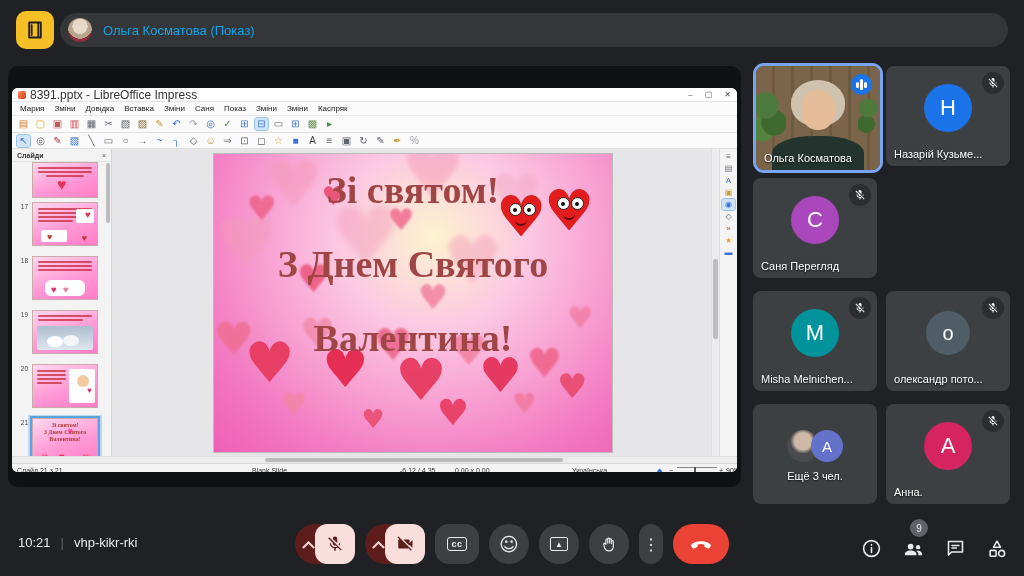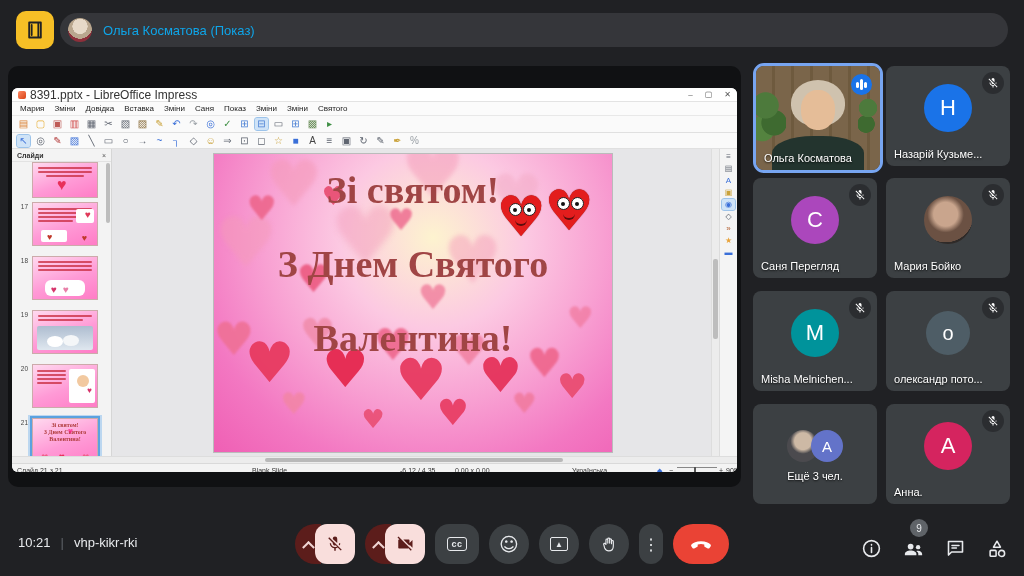--- a/index.html
+++ b/index.html
@@ -138,21 +138,21 @@
       <div class="lo-menubar">
           <span class="menu-item">Мария</span>
           <span class="menu-item">Зміни</span>
           <span class="menu-item">Довідка</span>
           <span class="menu-item">Вставка</span>
           <span class="menu-item">Зміни</span>
           <span class="menu-item">Саня</span>
           <span class="menu-item">Показ</span>
           <span class="menu-item">Зміни</span>
           <span class="menu-item">Зміни</span>
-          <span class="menu-item">Святого</span>
+          <span class="menu-item">Каспряк</span>
         </div>
       <div class="lo-tb lo-tb1">
           <span class="tbi" style="color: rgb(217, 128, 50);">▤</span>
           <span class="tbi" style="color: rgb(232, 177, 60);">▢</span>
           <span class="tbi" style="color: rgb(191, 90, 86);">▣</span>
           <span class="tbi" style="color: rgb(208, 75, 75);">▥</span>
           <span class="tbi" style="color: rgb(95, 101, 112);">▦</span>
           <span class="tbi" style="color: rgb(95, 101, 112);">✂</span>
           <span class="tbi" style="color: rgb(95, 101, 112);">▧</span>
           <span class="tbi" style="color: rgb(138, 109, 59);">▨</span>
@@ -389,29 +389,20 @@
   <div class="tile" style="left:753px;top:178px;height:100px;">
     <div class="micoff">
         <svg width="12" height="12" viewBox="0 0 24 24" fill="#fff">
           <path d="M15 10.6V5a3 3 0 0 0-6 0v.2l6 5.4zM19 11h-1.7c0 .6-.1 1.2-.3 1.8l1.3 1.2c.4-.9.7-1.9.7-3zM4.3 3 3 4.3l6 6V11a3 3 0 0 0 4.2 2.8l1.5 1.5c-.8.4-1.7.7-2.7.7-3 0-5.3-2.1-5.3-5H5c0 3.4 2.5 6.2 6 6.7V21h2v-3.3c.9-.1 1.8-.5 2.6-1l4.1 4.1 1.3-1.3L4.3 3z"></path>
         </svg>
       </div>
     <div class="bigav" style="background-color: rgb(171, 71, 188);">С</div>
     <div class="tname">Саня Перегляд</div>
   </div>
 
-  <div class="tile" style="left:886px;top:178px;height:100px;">
-    <div class="micoff">
-        <svg width="12" height="12" viewBox="0 0 24 24" fill="#fff">
-          <path d="M15 10.6V5a3 3 0 0 0-6 0v.2l6 5.4zM19 11h-1.7c0 .6-.1 1.2-.3 1.8l1.3 1.2c.4-.9.7-1.9.7-3zM4.3 3 3 4.3l6 6V11a3 3 0 0 0 4.2 2.8l1.5 1.5c-.8.4-1.7.7-2.7.7-3 0-5.3-2.1-5.3-5H5c0 3.4 2.5 6.2 6 6.7V21h2v-3.3c.9-.1 1.8-.5 2.6-1l4.1 4.1 1.3-1.3L4.3 3z"></path>
-        </svg>
-      </div>
-    <div class="bigav photo"></div>
-    <div class="tname">Мария Бойко</div>
-  </div>
 
   <div class="tile" style="left:753px;top:291px;height:100px;">
     <div class="micoff">
         <svg width="12" height="12" viewBox="0 0 24 24" fill="#fff">
           <path d="M15 10.6V5a3 3 0 0 0-6 0v.2l6 5.4zM19 11h-1.7c0 .6-.1 1.2-.3 1.8l1.3 1.2c.4-.9.7-1.9.7-3zM4.3 3 3 4.3l6 6V11a3 3 0 0 0 4.2 2.8l1.5 1.5c-.8.4-1.7.7-2.7.7-3 0-5.3-2.1-5.3-5H5c0 3.4 2.5 6.2 6 6.7V21h2v-3.3c.9-.1 1.8-.5 2.6-1l4.1 4.1 1.3-1.3L4.3 3z"></path>
         </svg>
       </div>
     <div class="bigav" style="background-color: rgb(0, 147, 155);">M</div>
     <div class="tname">Misha Melnichen...</div>
   </div>

